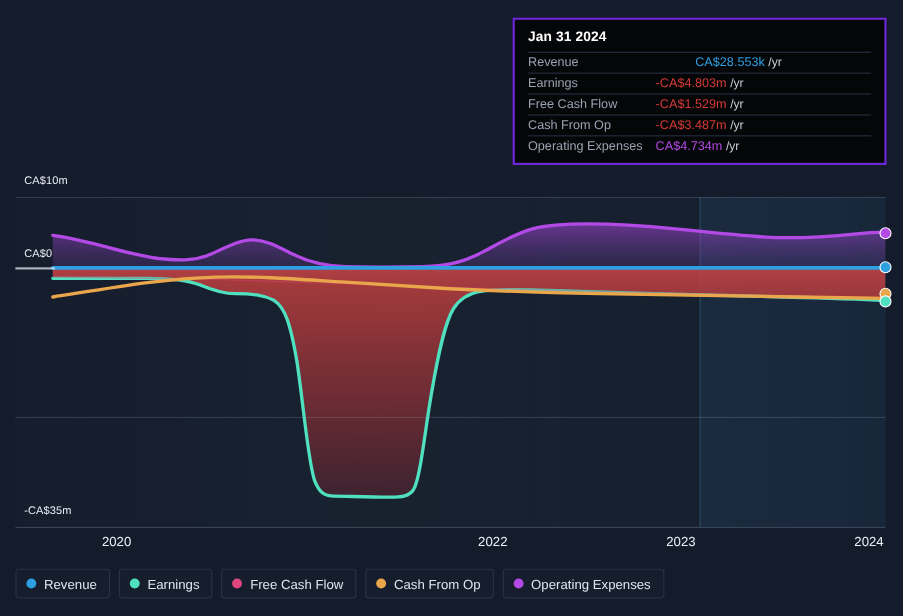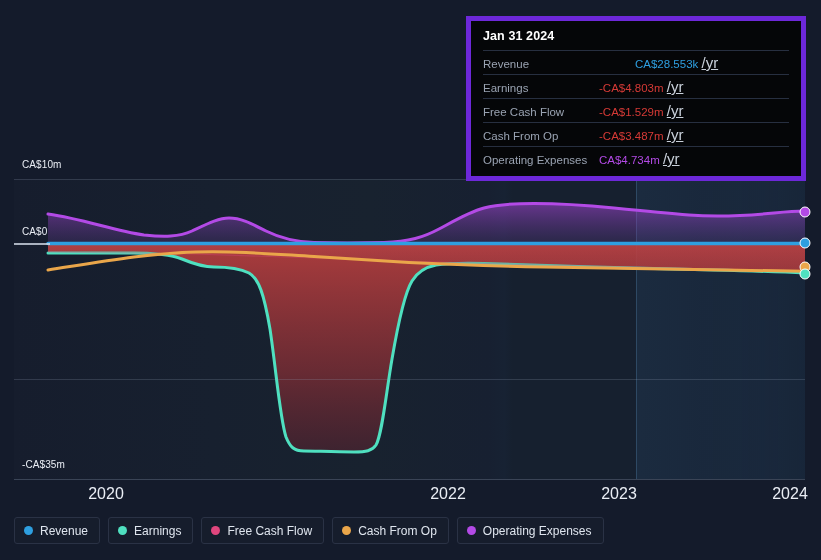--- a/index.html
+++ b/index.html
@@ -68,32 +68,32 @@
     white-space: nowrap;
   }
   .y-top    { left: 22px; top: 159px; }
   .y-zero   { left: 22px; top: 226px; }
   .y-bottom { left: 22px; top: 459px; }
 
   .x-label {
     position: absolute;
     top: 485px;
     color: #eaeef5;
-    font-size: 16px;
+    font-size: 12px;
     transform: translateX(-50%);
     white-space: nowrap;
   }
 
   
   .tooltip {
     position: absolute;
     left: 466px; top: 16px;
     width: 340px;
     background: #050608;
-    border: 5px solid #6d28d9;
+    border: 2px solid #6d28d9;
     padding: 8px 12px 6px 12px;
     z-index: 30;
   }
   .tt-title {
     color: #ffffff;
     font-size: 12.5px;
     font-weight: bold;
     padding-bottom: 7px;
     letter-spacing: 0.1px;
   }
@@ -110,21 +110,21 @@
     flex: 0 0 116px;
     color: #9aa3b2;
     font-size: 11.5px;
     white-space: nowrap;
   }
   .tt-val {
     font-size: 11.5px;
     white-space: nowrap;
   }
   .tt-amount { font-weight: normal; }
-  .tt-unit { color: #c9d0da; font-size: 15px; text-decoration: underline; }
+  .tt-unit { color: #c9d0da; font-size: 11px; }
   .c-revenue  { color: #2e9fe0; margin-left: 36px; }
   .c-negative { color: #d63a36; }
   .c-opex     { color: #b34ae6; margin-top: 44px; }
 
   
   .legend {
     position: absolute;
     left: 14px; top: 517px;
     display: flex;
     gap: 8px;

